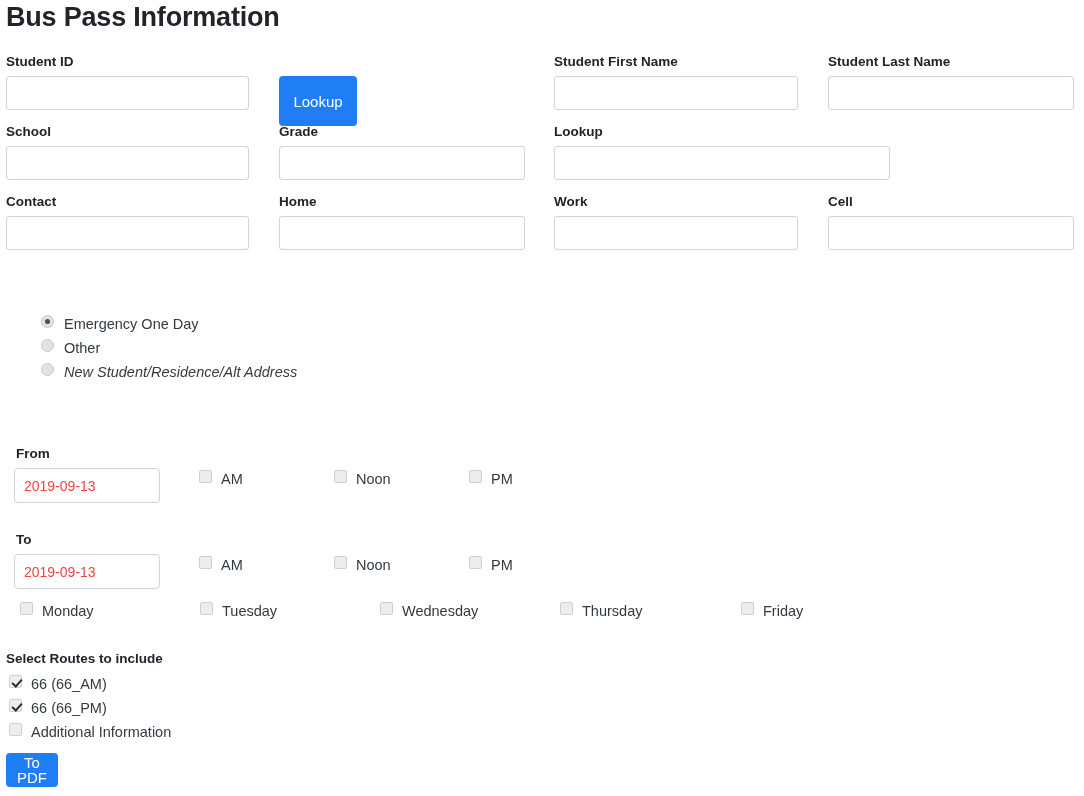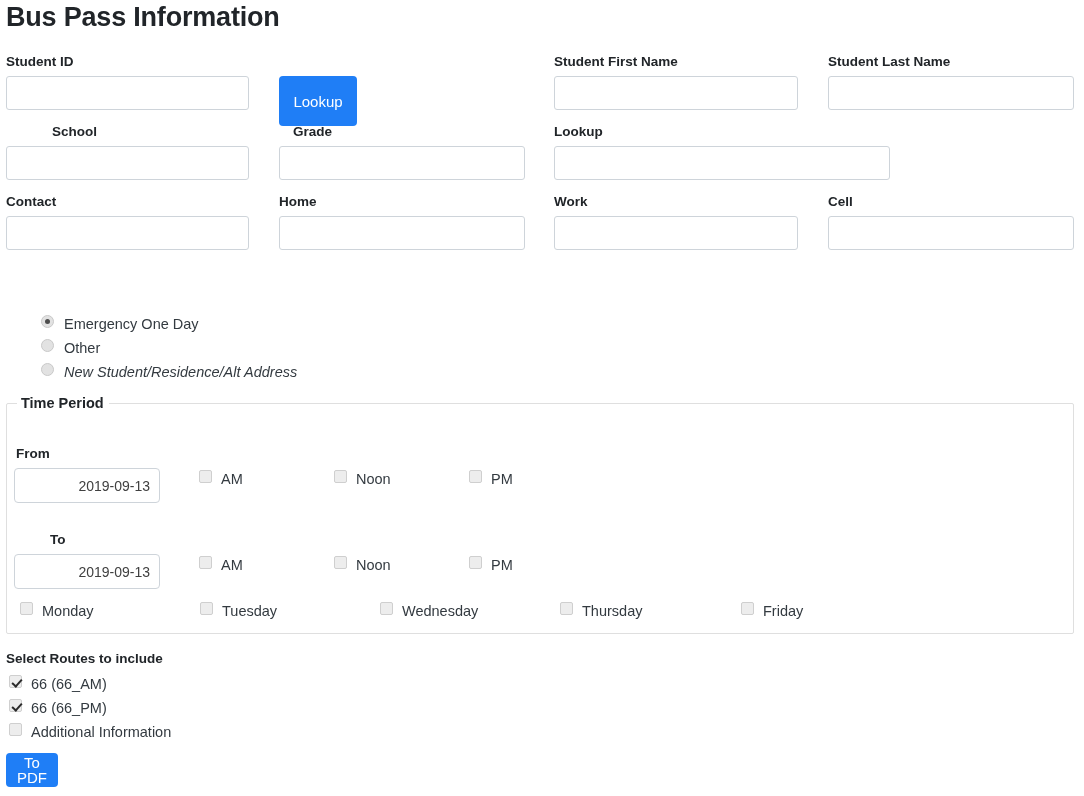--- a/index.html
+++ b/index.html
@@ -46,24 +46,23 @@
   
   .finput {
     position: absolute;
     box-sizing: border-box;
     height: 34px;
     background: #ffffff;
     border: 1px solid #ced4da;
     border-radius: 3px;
     font-family: "Liberation Sans", sans-serif;
     font-size: 14px;
-    color: #404040;
+    color: #ef4444;
     padding: 2px 9px;
     outline: none;
-    text-align: right;
   }
   .finput::placeholder { color: #6c757d; opacity: 1; }
 
   
   .btn-blue {
     position: absolute;
     box-sizing: border-box;
     background: #1f7ef6;
     border: none;
     border-radius: 4px;
@@ -178,24 +177,24 @@
   <div class="flabel" style="left:6px; top:54px;">Student ID</div>
   <input class="finput" style="left: 6px; top: 76px; width: 243px;" value="" placeholder="">
   <button class="btn-blue" style="left:279px; top:76px; width:78px; height:50px;">Lookup</button>
 
   <div class="flabel" style="left:554px; top:54px;">Student First Name</div>
   <input class="finput" style="left: 554px; top: 76px; width: 244px;" value="" placeholder="">
 
   <div class="flabel" style="left:828px; top:54px;">Student Last Name</div>
   <input class="finput" style="left: 828px; top: 76px; width: 246px;" value="" placeholder="">
 
-  <div class="flabel" style="left:6px; top:124px;margin-left:46px;">School</div>
+  <div class="flabel" style="left:6px; top:124px;">School</div>
   <input class="finput" style="left: 6px; top: 146px; width: 243px;" value="" placeholder="">
 
-  <div class="flabel" style="left:293px; top:124px;text-align:center;">Grade</div>
+  <div class="flabel" style="left:279px; top:124px;text-align:center;">Grade</div>
   <input class="finput" style="left: 279px; top: 146px; width: 246px;" value="" placeholder="">
 
   <div class="flabel" style="left:554px; top:124px;">Lookup</div>
   <input class="finput" style="left: 554px; top: 146px; width: 336px;" value="" placeholder="">
 
   <div class="flabel" style="left:6px; top:194px;">Contact</div>
   <input class="finput" style="left: 6px; top: 216px; width: 243px;" value="" placeholder="">
 
   <div class="flabel" style="left:279px; top:194px;">Home</div>
   <input class="finput" style="left: 279px; top: 216px; width: 246px;" value="" placeholder="">
@@ -213,41 +212,38 @@
   </div>
   <div class="optrow" style="left:41px; top:339px;">
     <span class="radio"></span>
     <span class="opt-label">Other</span>
   </div>
   <div class="optrow" style="left:41px; top:363px;font-style:italic;">
     <span class="radio"></span>
     <span class="opt-label">New Student/Residence/Alt Address</span>
   </div>
 
-  <div class="fset" style="left:6px; top:403px; width:1068px; height:231px;">
-    <div class="fset-legend">Time Period</div>
-  </div>
 
   <div class="flabel" style="left:16px; top:446px;">From</div>
   <input class="finput" style="left: 14px; top: 468px; width: 146px; height: 35px; border-radius: 4px;" value="2019-09-13">
 
   <div class="optrow" style="left:199px; top:470px;">
     <span class="cbox"></span>
     <span class="opt-label">AM</span>
   </div>
   <div class="optrow" style="left:334px; top:470px;">
     <span class="cbox"></span>
     <span class="opt-label">Noon</span>
   </div>
   <div class="optrow" style="left:469px; top:470px;">
     <span class="cbox"></span>
     <span class="opt-label">PM</span>
   </div>
 
-  <div class="flabel" style="left:16px; top:532px;margin-left:34px;">To</div>
+  <div class="flabel" style="left:16px; top:532px;">To</div>
   <input class="finput" style="left: 14px; top: 554px; width: 146px; height: 35px; border-radius: 4px;" value="2019-09-13">
 
   <div class="optrow" style="left:199px; top:556px;">
     <span class="cbox"></span>
     <span class="opt-label">AM</span>
   </div>
   <div class="optrow" style="left:334px; top:556px;">
     <span class="cbox"></span>
     <span class="opt-label">Noon</span>
   </div>

